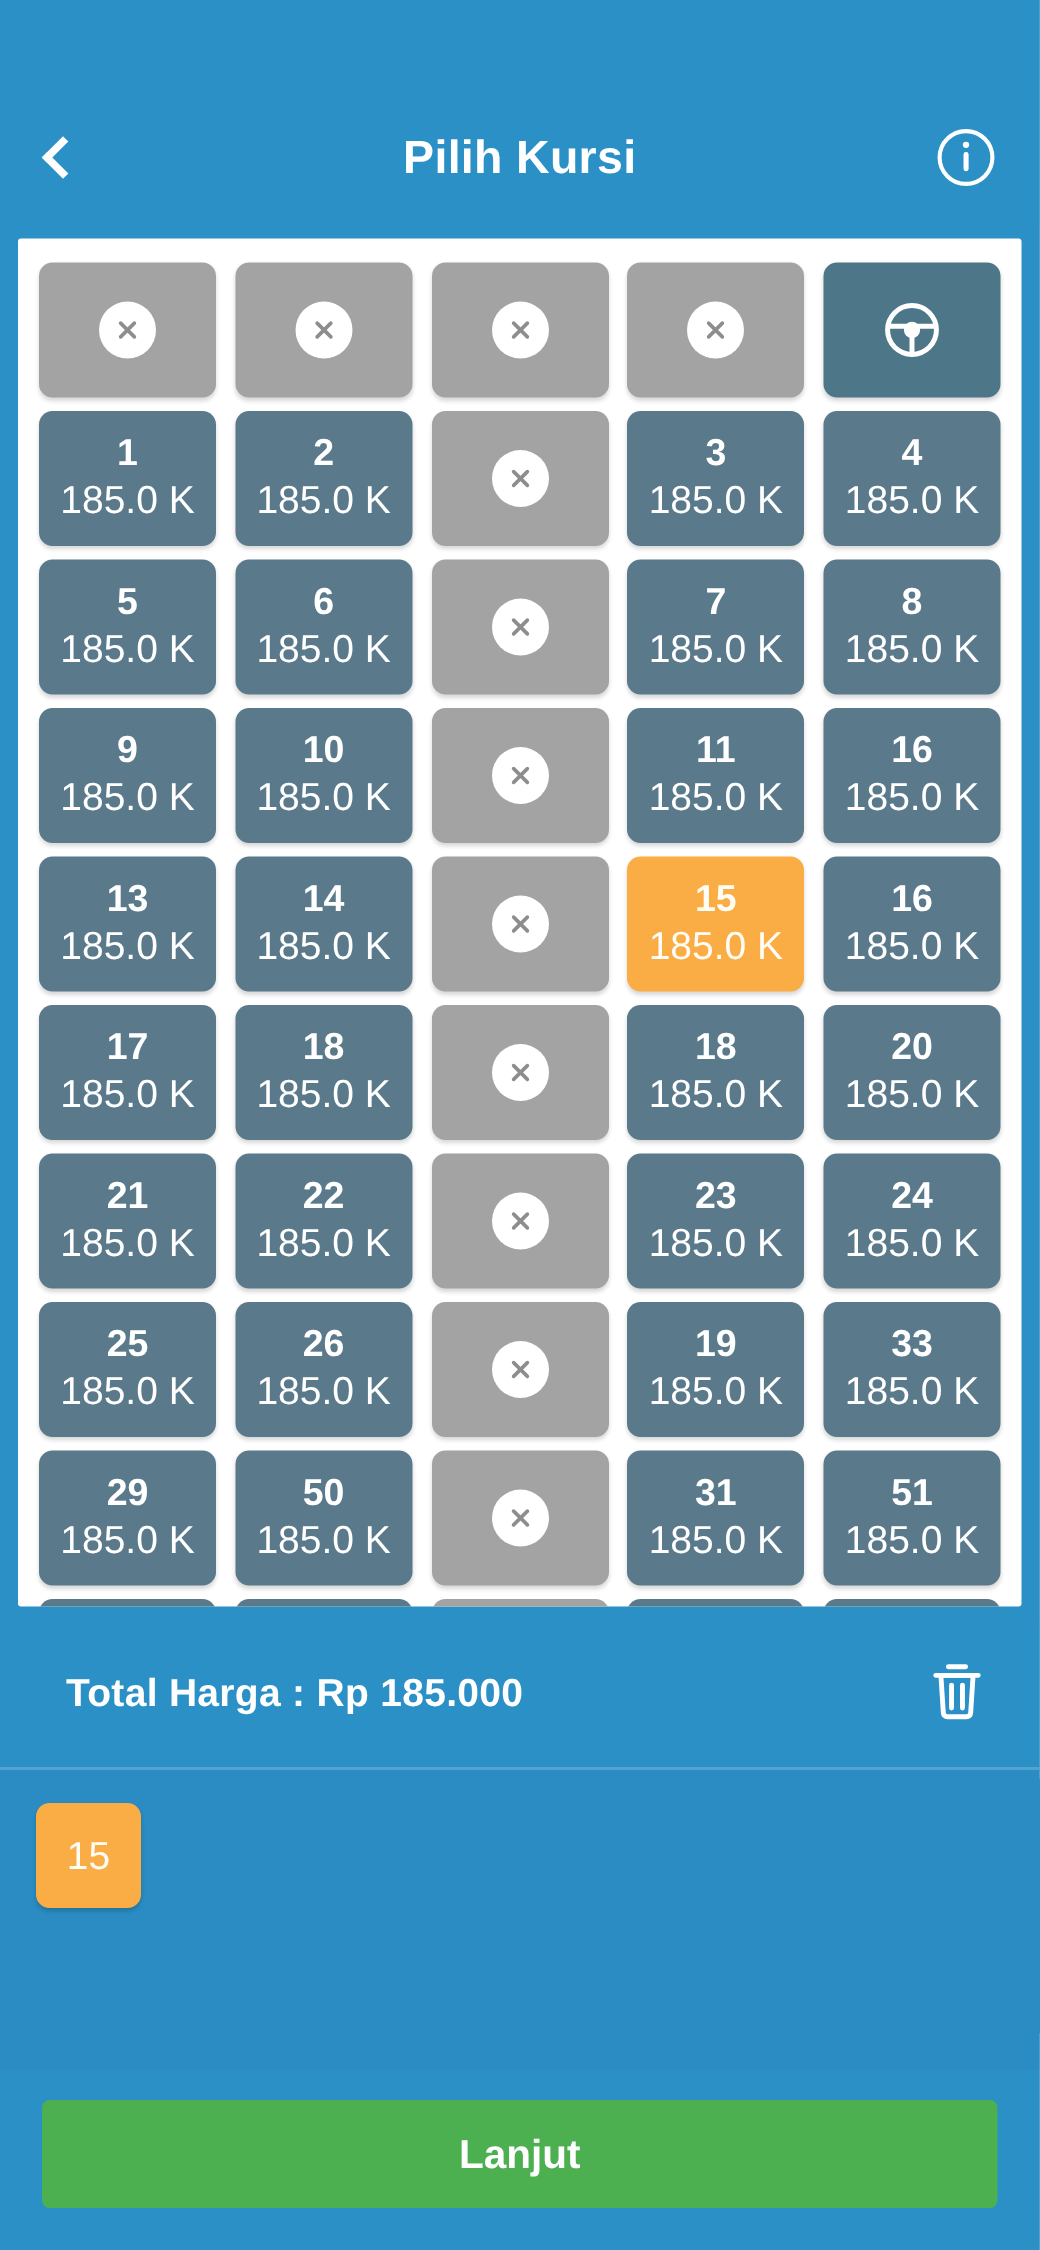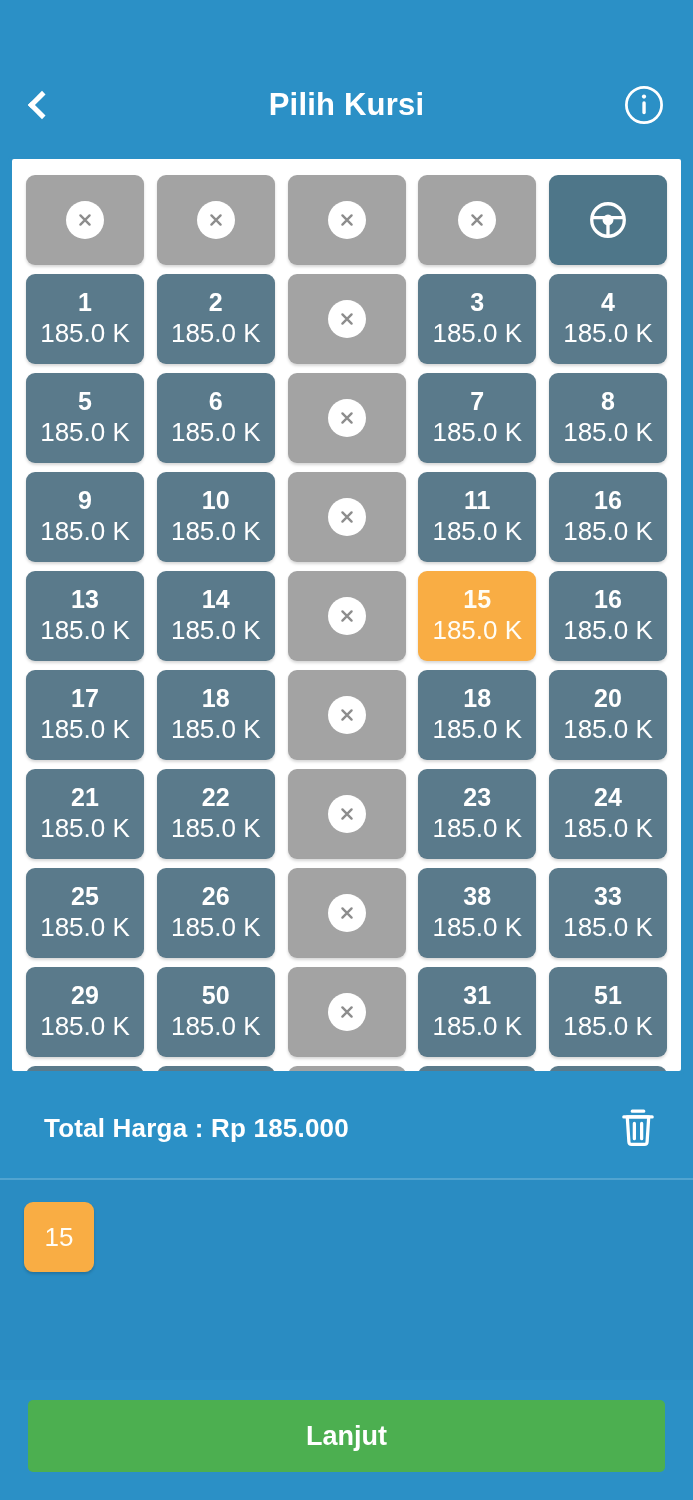--- a/index.html
+++ b/index.html
@@ -404,21 +404,21 @@
           <div class="price">185.0 K</div>
         </div>
         <div class="seat blocked">
           <div class="x-circle">
             <svg width="22" height="22" viewBox="0 0 24 24">
               <path d="M7 7l10 10M17 7L7 17" stroke="#8d8d8d" stroke-width="2.6" stroke-linecap="round"></path>
             </svg>
           </div>
         </div>
         <div class="seat available">
-          <div class="num">38</div>
+          <div class="num">19</div>
           <div class="price">185.0 K</div>
         </div>
         <div class="seat available">
           <div class="num">33</div>
           <div class="price">185.0 K</div>
         </div>
         <div class="seat available">
           <div class="num">29</div>
           <div class="price">185.0 K</div>
         </div>

